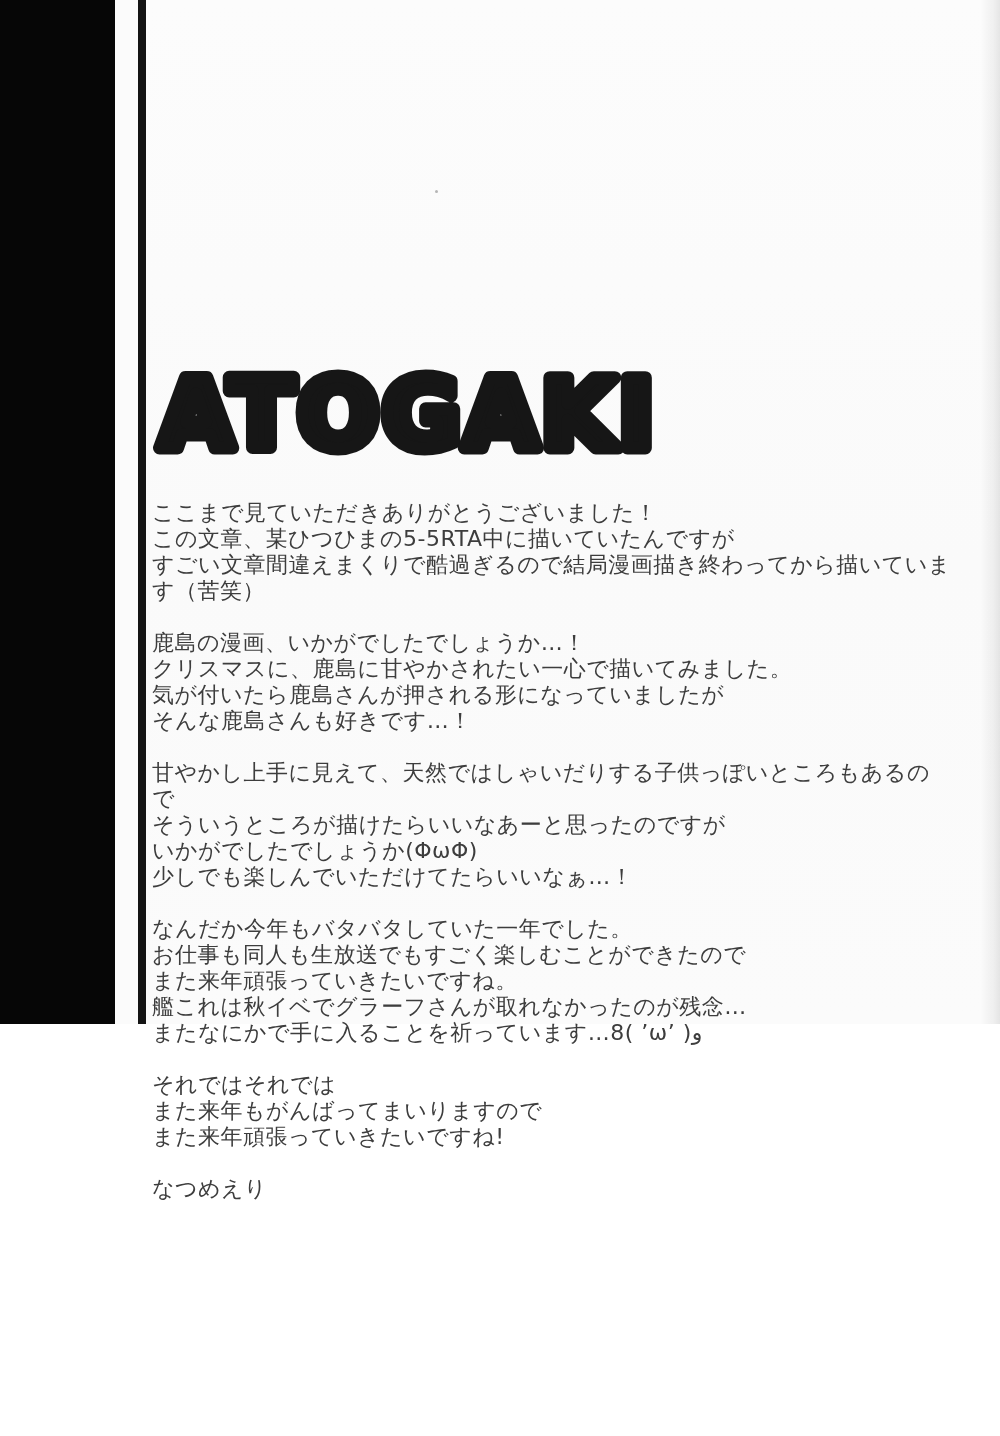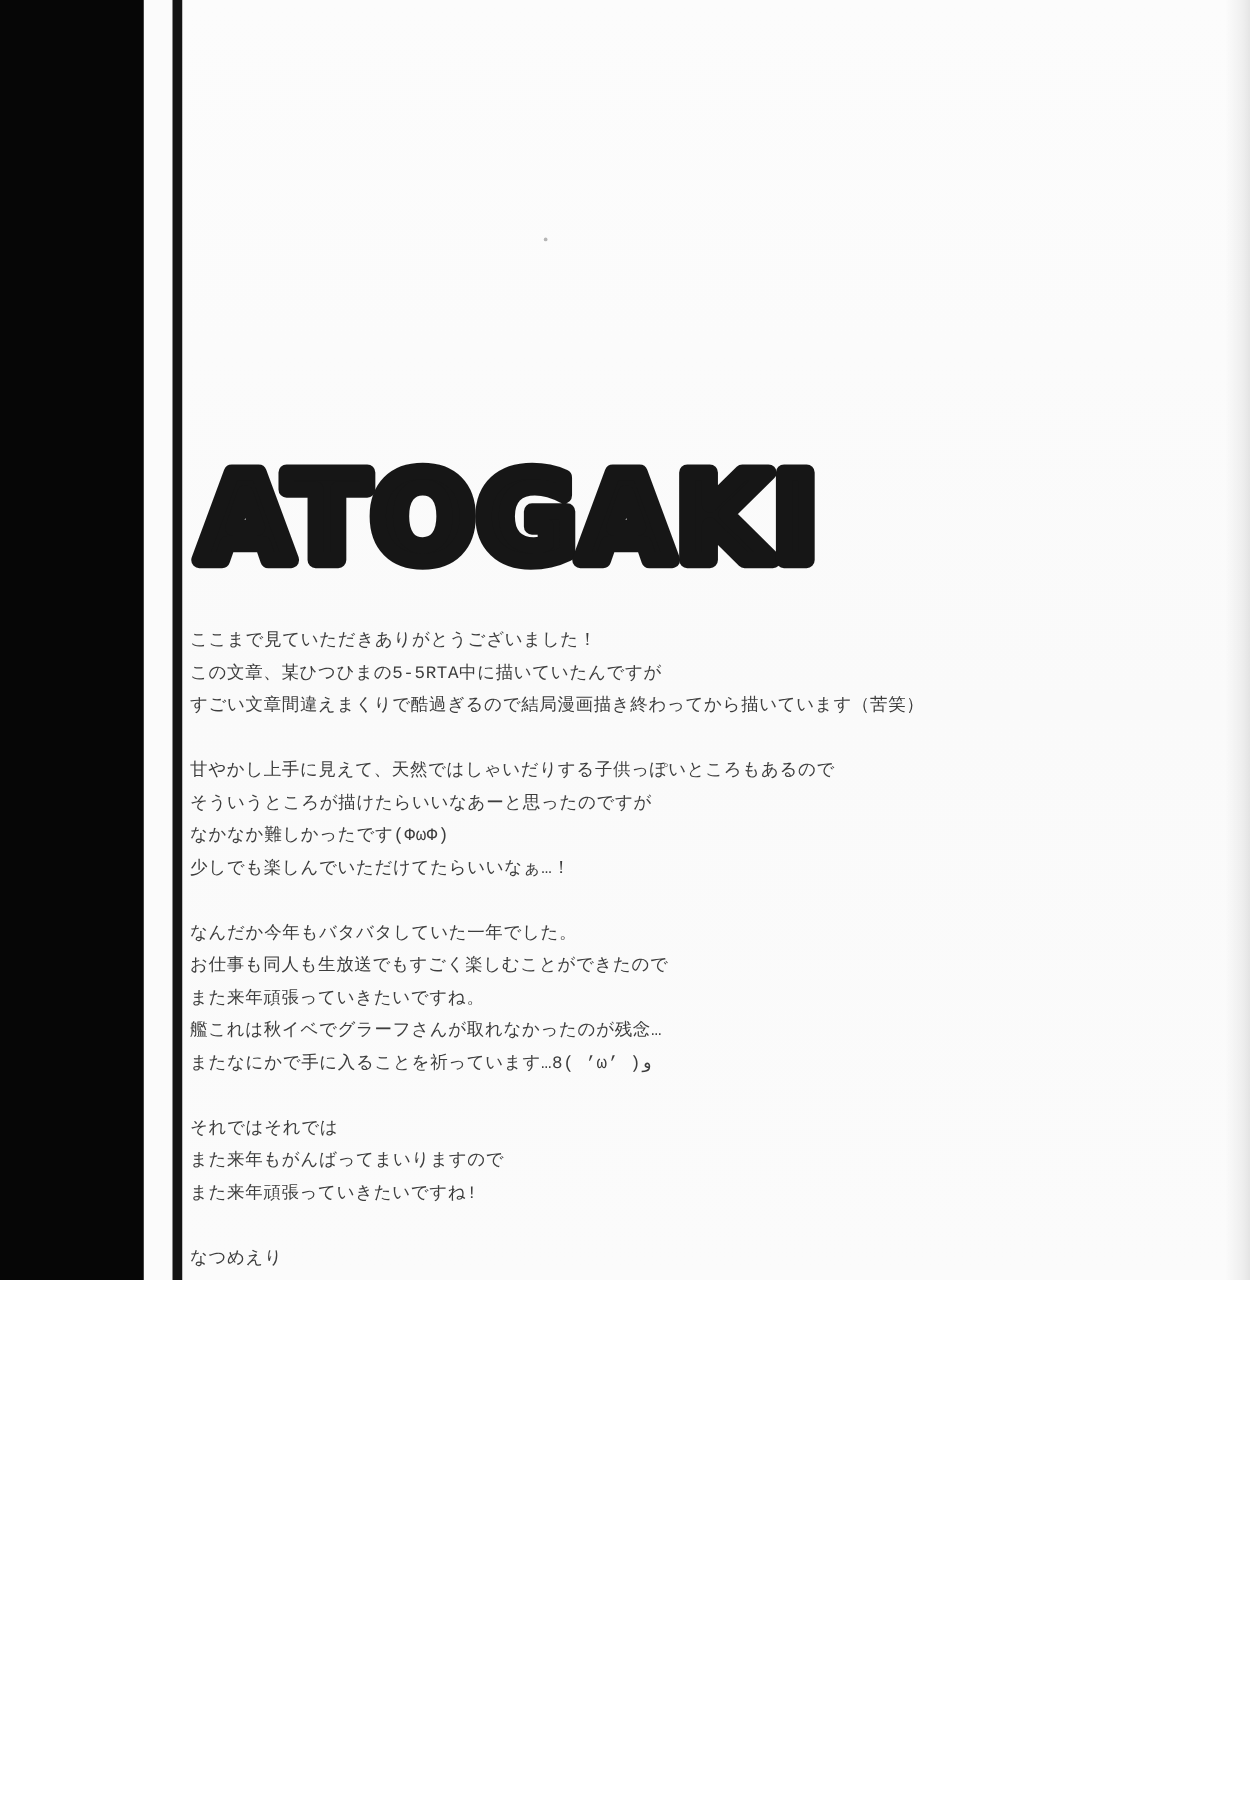--- a/index.html
+++ b/index.html
@@ -43,25 +43,24 @@
     letter-spacing:3px;
   }
 
   
   .content{
     position:absolute;left:6px;top:500px;width:800px;
     color:#3d3d3d;
   }
   .content p{
     margin:0 0 26px 0;
-    font-size:14px;
+    font-size:22px;
     line-height:26px;
     white-space:pre-line;
     letter-spacing:0.5px;
-    font-family:Liberation Mono, monospace;
   }
   .content p.signature{margin-top:16px;}
 
   
   .speck{position:absolute;border-radius:50%;pointer-events:none;}
   .speck-1{left:289px;top:190px;width:3px;height:3px;background:rgba(0,0,0,0.28);}
   .speck-2{left:107px;top:1288px;width:3px;height:3px;background:rgba(255,255,255,0.85);}
 </style>
 </head>
 <body>
@@ -76,23 +75,27 @@
     <div class="title-wrap">
       <svg width="600" height="130" viewBox="0 0 600 130">
         <text x="7" y="102" font-size="96" fill="#161616" stroke="#161616" stroke-width="13" stroke-linejoin="round" stroke-linecap="round">ATOGAKI</text>
       </svg>
     </div>
 
     <div class="content">
       <p>ここまで見ていただきありがとうございました！
 この文章、某ひつひまの5-5RTA中に描いていたんですが
 すごい文章間違えまくりで酷過ぎるので結局漫画描き終わってから描いています（苦笑）</p>
+      <p>鹿島の漫画、いかがでしたでしょうか…！
+クリスマスに、鹿島に甘やかされたい一心で描いてみました。
+気が付いたら鹿島さんが押される形になっていましたが
+そんな鹿島さんも好きです…！</p>
       <p>甘やかし上手に見えて、天然ではしゃいだりする子供っぽいところもあるので
 そういうところが描けたらいいなあーと思ったのですが
-なかなか難しかったです(ΦωΦ)
+いかがでしたでしょうか(ΦωΦ)
 少しでも楽しんでいただけてたらいいなぁ…！</p>
       <p>なんだか今年もバタバタしていた一年でした。
 お仕事も同人も生放送でもすごく楽しむことができたので
 また来年頑張っていきたいですね。
 艦これは秋イベでグラーフさんが取れなかったのが残念…
 またなにかで手に入ることを祈っています…8( ’ω’ )و</p>
       <p>それではそれでは
 また来年もがんばってまいりますので
 また来年頑張っていきたいですね!</p>
       <p class="signature">なつめえり</p>

